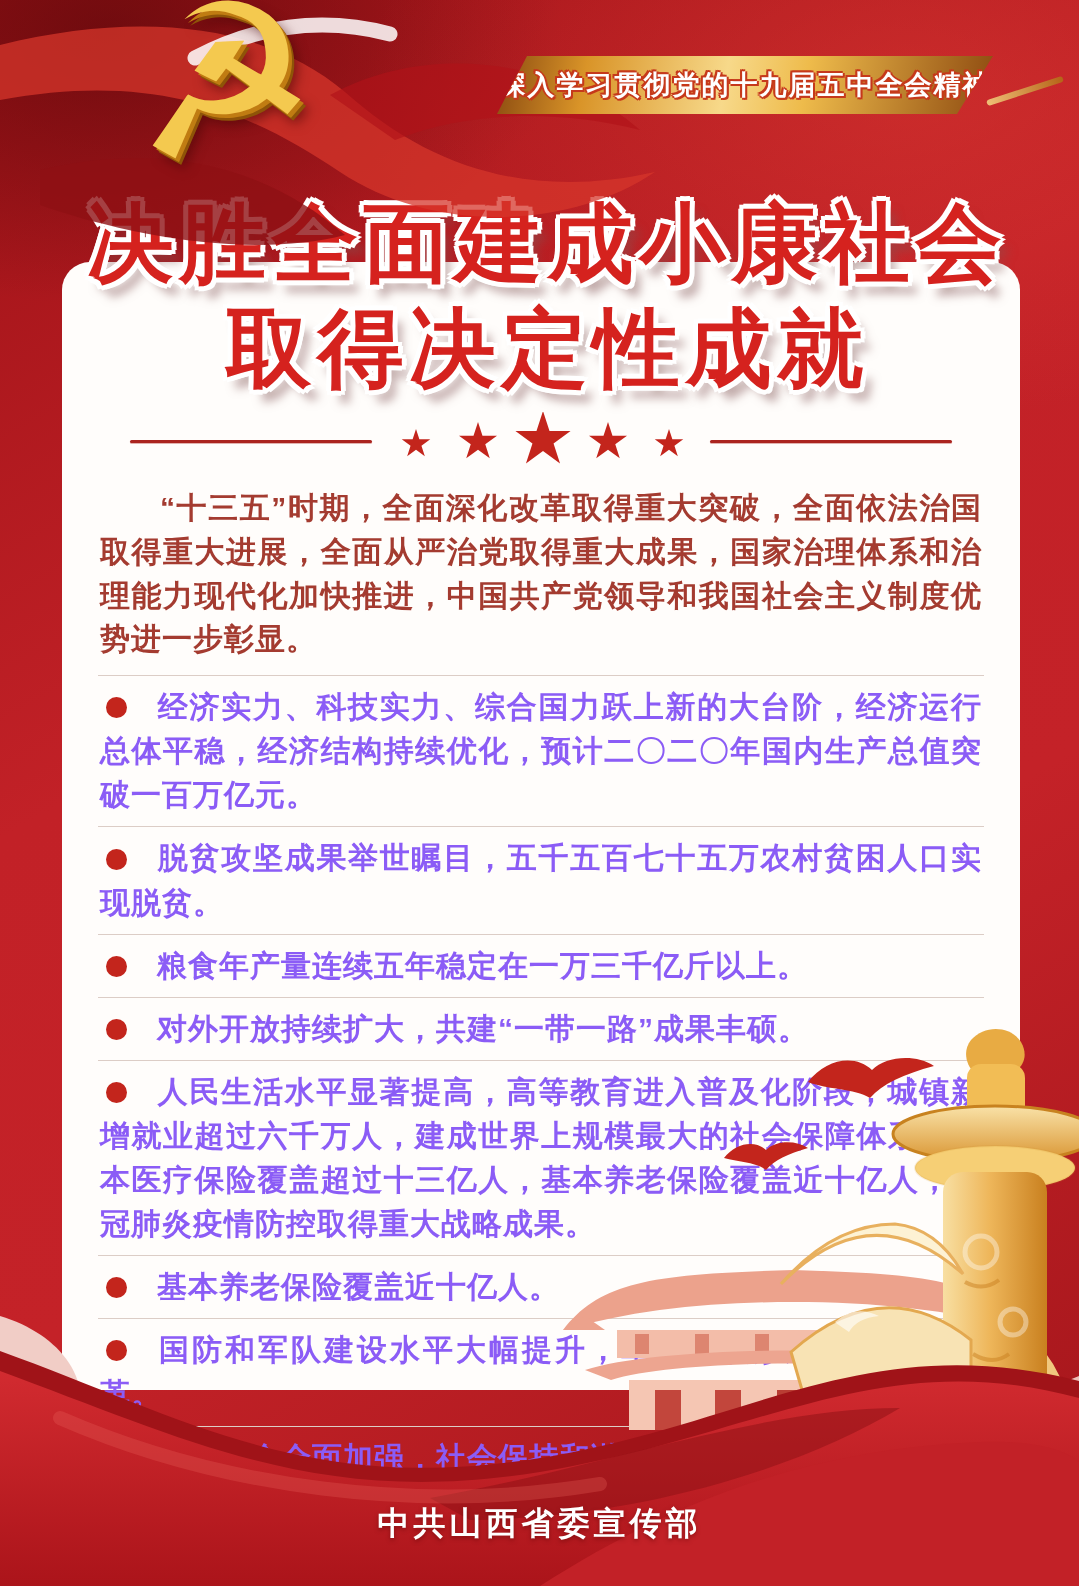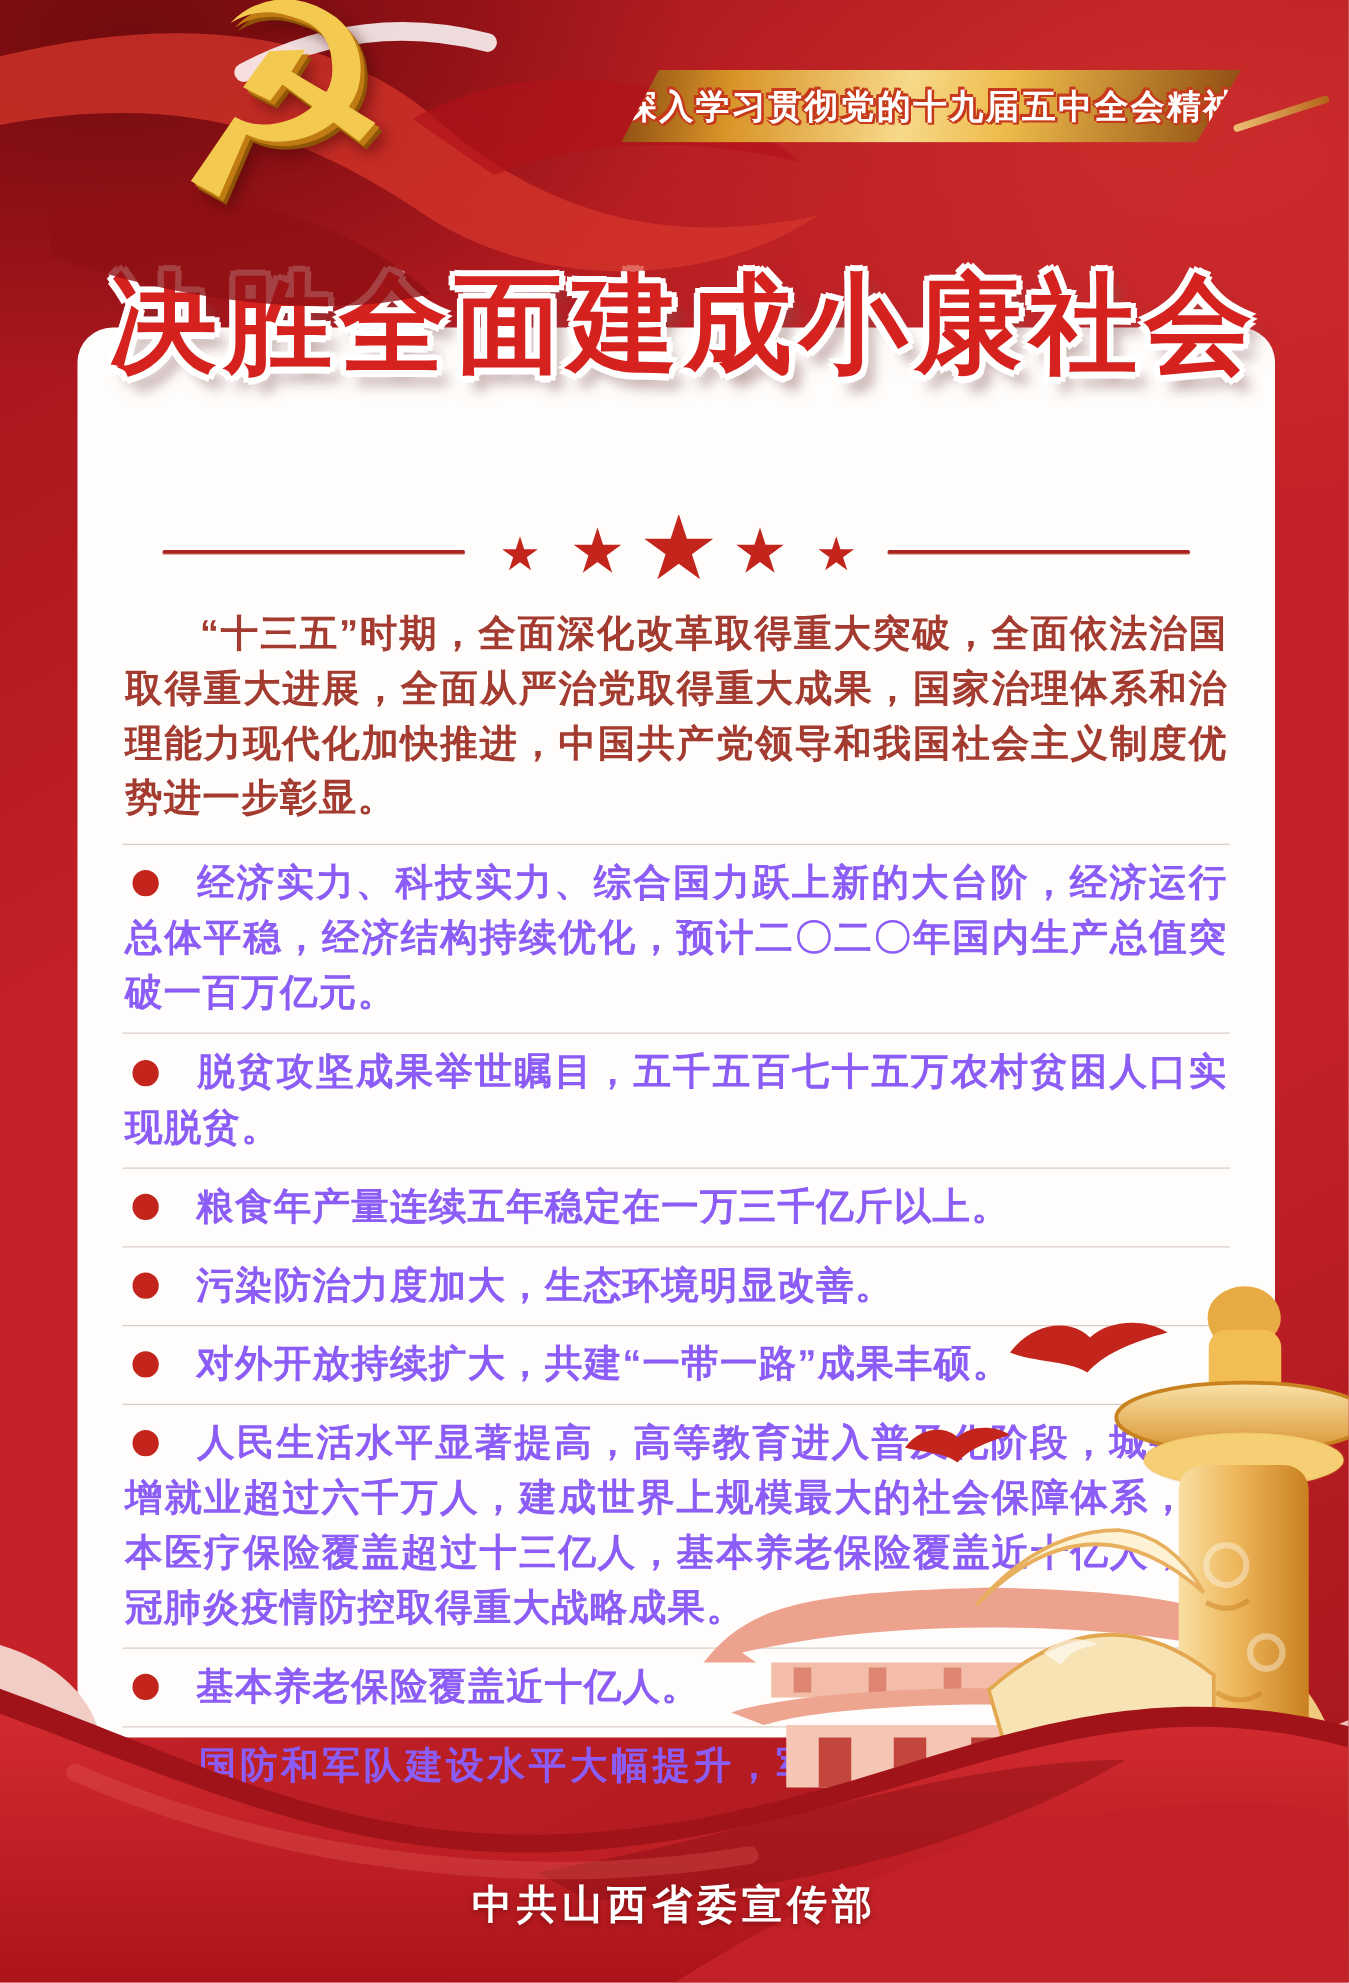--- a/index.html
+++ b/index.html
@@ -48,21 +48,21 @@
     left:62px;top:262px;width:958px;height:1128px;z-index:1;
     background:#fffdfb;border-radius:28px;
     box-sizing:border-box;padding:150px 36px 0 36px;
   }
 
   
   .title-wrap{left:0;top:192px;width:1079px;text-align:center;z-index:6;pointer-events:none;}
   .title-line{
     font-family:"Liberation Serif","DejaVu Serif",serif;
     font-weight:900;color:#d5221e;letter-spacing:6px;line-height:1.22;
-    font-size:86px;margin:16px;
+    font-size:86px;margin:0;
     text-shadow:
       -4px -4px 0 #fff,4px -4px 0 #fff,-4px 4px 0 #fff,4px 4px 0 #fff,
       -5px 0 0 #fff,5px 0 0 #fff,0 -5px 0 #fff,0 5px 0 #fff,
       9px 12px 10px rgba(130,85,85,.5);
     padding-left: 16px;
   }
 
   
   .divider{display:flex;align-items:center;justify-content:center;margin:0 18px 16px 18px;height:58px;}
   .divider .line{flex:1;height:3px;background:#ab241f;border-radius:2px;margin:0 14px;box-shadow:0 1px 0 rgba(171,36,31,.35);}
@@ -116,20 +116,21 @@
   <span class="emblem-glyph">☭</span>
 </div>
 
 <div class="banner layer">
   <span class="banner-text">深入学习贯彻党的十九届五中全会精神</span>
 </div>
 <div class="banner-tail layer"></div>
 
 <div class="title-wrap layer">
   <h1 class="title-line">决胜全面建成小康社会</h1>
+  <h1 class="title-line">取得决定性成就</h1>
 </div>
 
 <div class="card layer">
 
   <div class="divider">
     <span class="line"></span>
     <svg width="310" height="58" viewBox="0 0 310 58">
       <g fill="#c3251c">
         <g transform="translate(30,32) scale(15)">
             <path d="M0,-1 L0.2245,-0.309 L0.951,-0.309 L0.3633,0.118 L0.5878,0.809 L0,0.382 L-0.5878,0.809 L-0.3633,0.118 L-0.951,-0.309 L-0.2245,-0.309 Z"></path>
@@ -153,21 +154,20 @@
 
   <p class="intro">“十三五”时期，全面深化改革取得重大突破，全面依法治国取得重大进展，全面从严治党取得重大成果，国家治理体系和治理能力现代化加快推进，中国共产党领导和我国社会主义制度优势进一步彰显。</p>
 
   <ul class="bullets">
   <li class="bullet"><span class="dot"></span><span class="bullet-text">经济实力、科技实力、综合国力跃上新的大台阶，经济运行总体平稳，经济结构持续优化，预计二〇二〇年国内生产总值突破一百万亿元。</span></li>
 
   <li class="bullet"><span class="dot"></span><span class="bullet-text">脱贫攻坚成果举世瞩目，五千五百七十五万农村贫困人口实现脱贫。</span></li>
 
   <li class="bullet"><span class="dot"></span><span class="bullet-text">粮食年产量连续五年稳定在一万三千亿斤以上。</span></li>
 
-  <li class="bullet"><span class="dot"></span><span class="bullet-text">污染防治力度加大，生态环境明显改善。</span></li>
 
   <li class="bullet"><span class="dot"></span><span class="bullet-text">对外开放持续扩大，共建“一带一路”成果丰硕。</span></li>
 
   <li class="bullet"><span class="dot"></span><span class="bullet-text">人民生活水平显著提高，高等教育进入普及化阶段，城镇新增就业超过六千万人，建成世界上规模最大的社会保障体系，基本医疗保险覆盖超过十三亿人，基本养老保险覆盖近十亿人，新冠肺炎疫情防控取得重大战略成果。</span></li>
 
   <li class="bullet"><span class="dot"></span><span class="bullet-text">基本养老保险覆盖近十亿人。</span></li>
 
   <li class="bullet"><span class="dot"></span><span class="bullet-text">国防和军队建设水平大幅提升，军队组织形态实现重大变革。</span></li>
 
   <li class="bullet"><span class="dot"></span><span class="bullet-text">国家安全全面加强，社会保持和谐稳定。</span></li>

